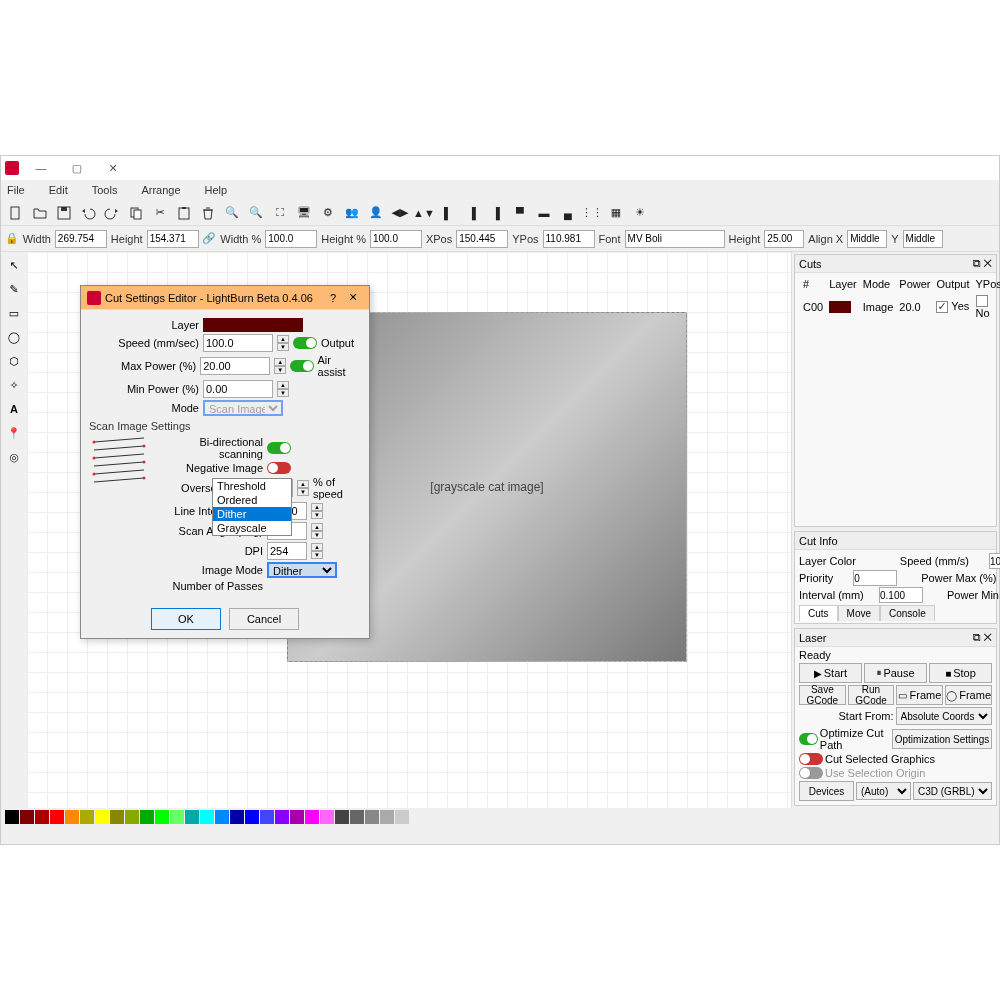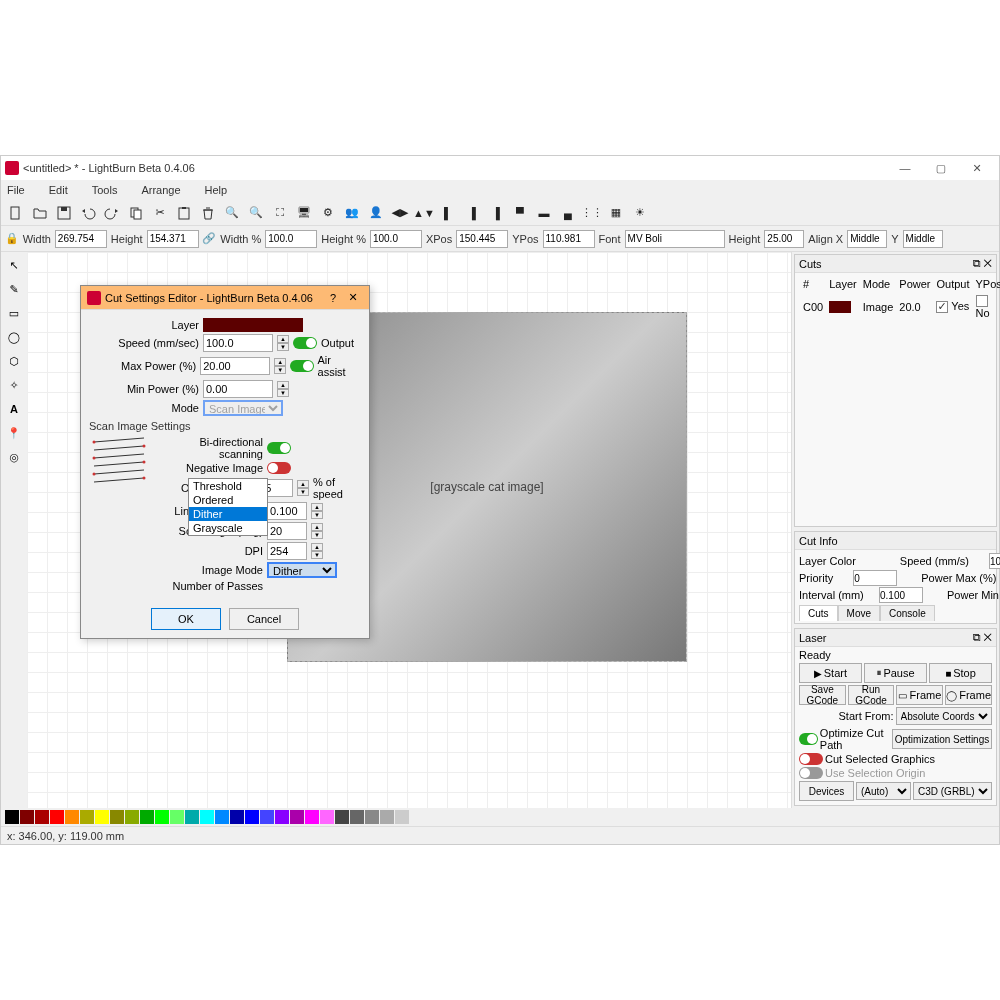--- a/index.html
+++ b/index.html
@@ -62,33 +62,32 @@
 .drow input[type=text] { width: 70px; height: 18px; border: 1px solid #aaa; padding: 0 2px; }
 .drow select { width: 80px; height: 16px; border: 2px solid #3b82f6; }
 .drow .spin { display: inline-flex; flex-direction: column; }
 .drow .spin span { width: 12px; height: 8px; border: 1px solid #aaa; background: #eee; font-size: 6px; text-align: center; line-height: 6px; }
 .drow .swatch-wide { width: 100px; height: 14px; background: #5c0000; }
 .group-label { margin: 4px 0 2px; color: #333; }
 .scan-icon { width: 60px; height: 50px; margin-right: 4px; }
 .dialog-buttons { display: flex; gap: 8px; justify-content: center; padding: 8px; }
 .dialog-buttons button { width: 70px; height: 22px; border: 1px solid #0078d7; background: #e5f1fb; }
 .dialog-buttons button.cancel { border-color: #aaa; background: #f0f0f0; }
-.dropdown-open { position: absolute; left: 188px; top: 478px; width: 80px; background: #fff; border: 1px solid #888; z-index: 11; }
+.dropdown-open { position: absolute; left: 212px; top: 478px; width: 80px; background: #fff; border: 1px solid #888; z-index: 11; }
 .dropdown-open div { padding: 1px 4px; }
 .dropdown-open div.sel { background: #0078d7; color: #fff; }
 .chk { width:12px; height:12px; border:1px solid #888; display:inline-block; background:#fff; vertical-align:middle; position:relative; }
 .chk.checked::after { content:'✓'; position:absolute; left:0; top:-2px; font-size:11px; color:#333; }
 </style>
 </head>
 <body>
 
 <div class="window">
   <div class="titlebar">
     <div class="app-icon"></div>
-    <div class="title">&lt;untitled&gt; * - LightBurn Beta 0.4.06</div>
     <div class="winbtn">—</div>
     <div class="winbtn">▢</div>
     <div class="winbtn">✕</div>
   </div>
   <div class="menubar">
     <span>File</span>
     <span>Edit</span>
     <span>Tools</span>
     <span>Arrange</span>
     <span>Help</span>
@@ -326,23 +325,20 @@
       <div class="csw" style="background: rgb(136, 0, 255);"></div>
       <div class="csw" style="background: rgb(170, 0, 170);"></div>
       <div class="csw" style="background: rgb(255, 0, 255);"></div>
       <div class="csw" style="background: rgb(255, 102, 255);"></div>
       <div class="csw" style="background: rgb(68, 68, 68);"></div>
       <div class="csw" style="background: rgb(102, 102, 102);"></div>
       <div class="csw" style="background: rgb(136, 136, 136);"></div>
       <div class="csw" style="background: rgb(170, 170, 170);"></div>
       <div class="csw" style="background: rgb(204, 204, 204);"></div>
     </div>
-  <div class="statusbar">
-      <span>x: 346.00, y: 119.00 mm</span>
-    </div>
 </div>
 
 <div class="dialog">
   <div class="dialog-title">
     <div class="app-icon"></div>
     <div class="t">Cut Settings Editor - LightBurn Beta 0.4.06</div>
     <div style="width:20px;text-align:center">?</div>
     <div style="width:20px;text-align:center">✕</div>
   </div>
   <div class="dialog-body">

